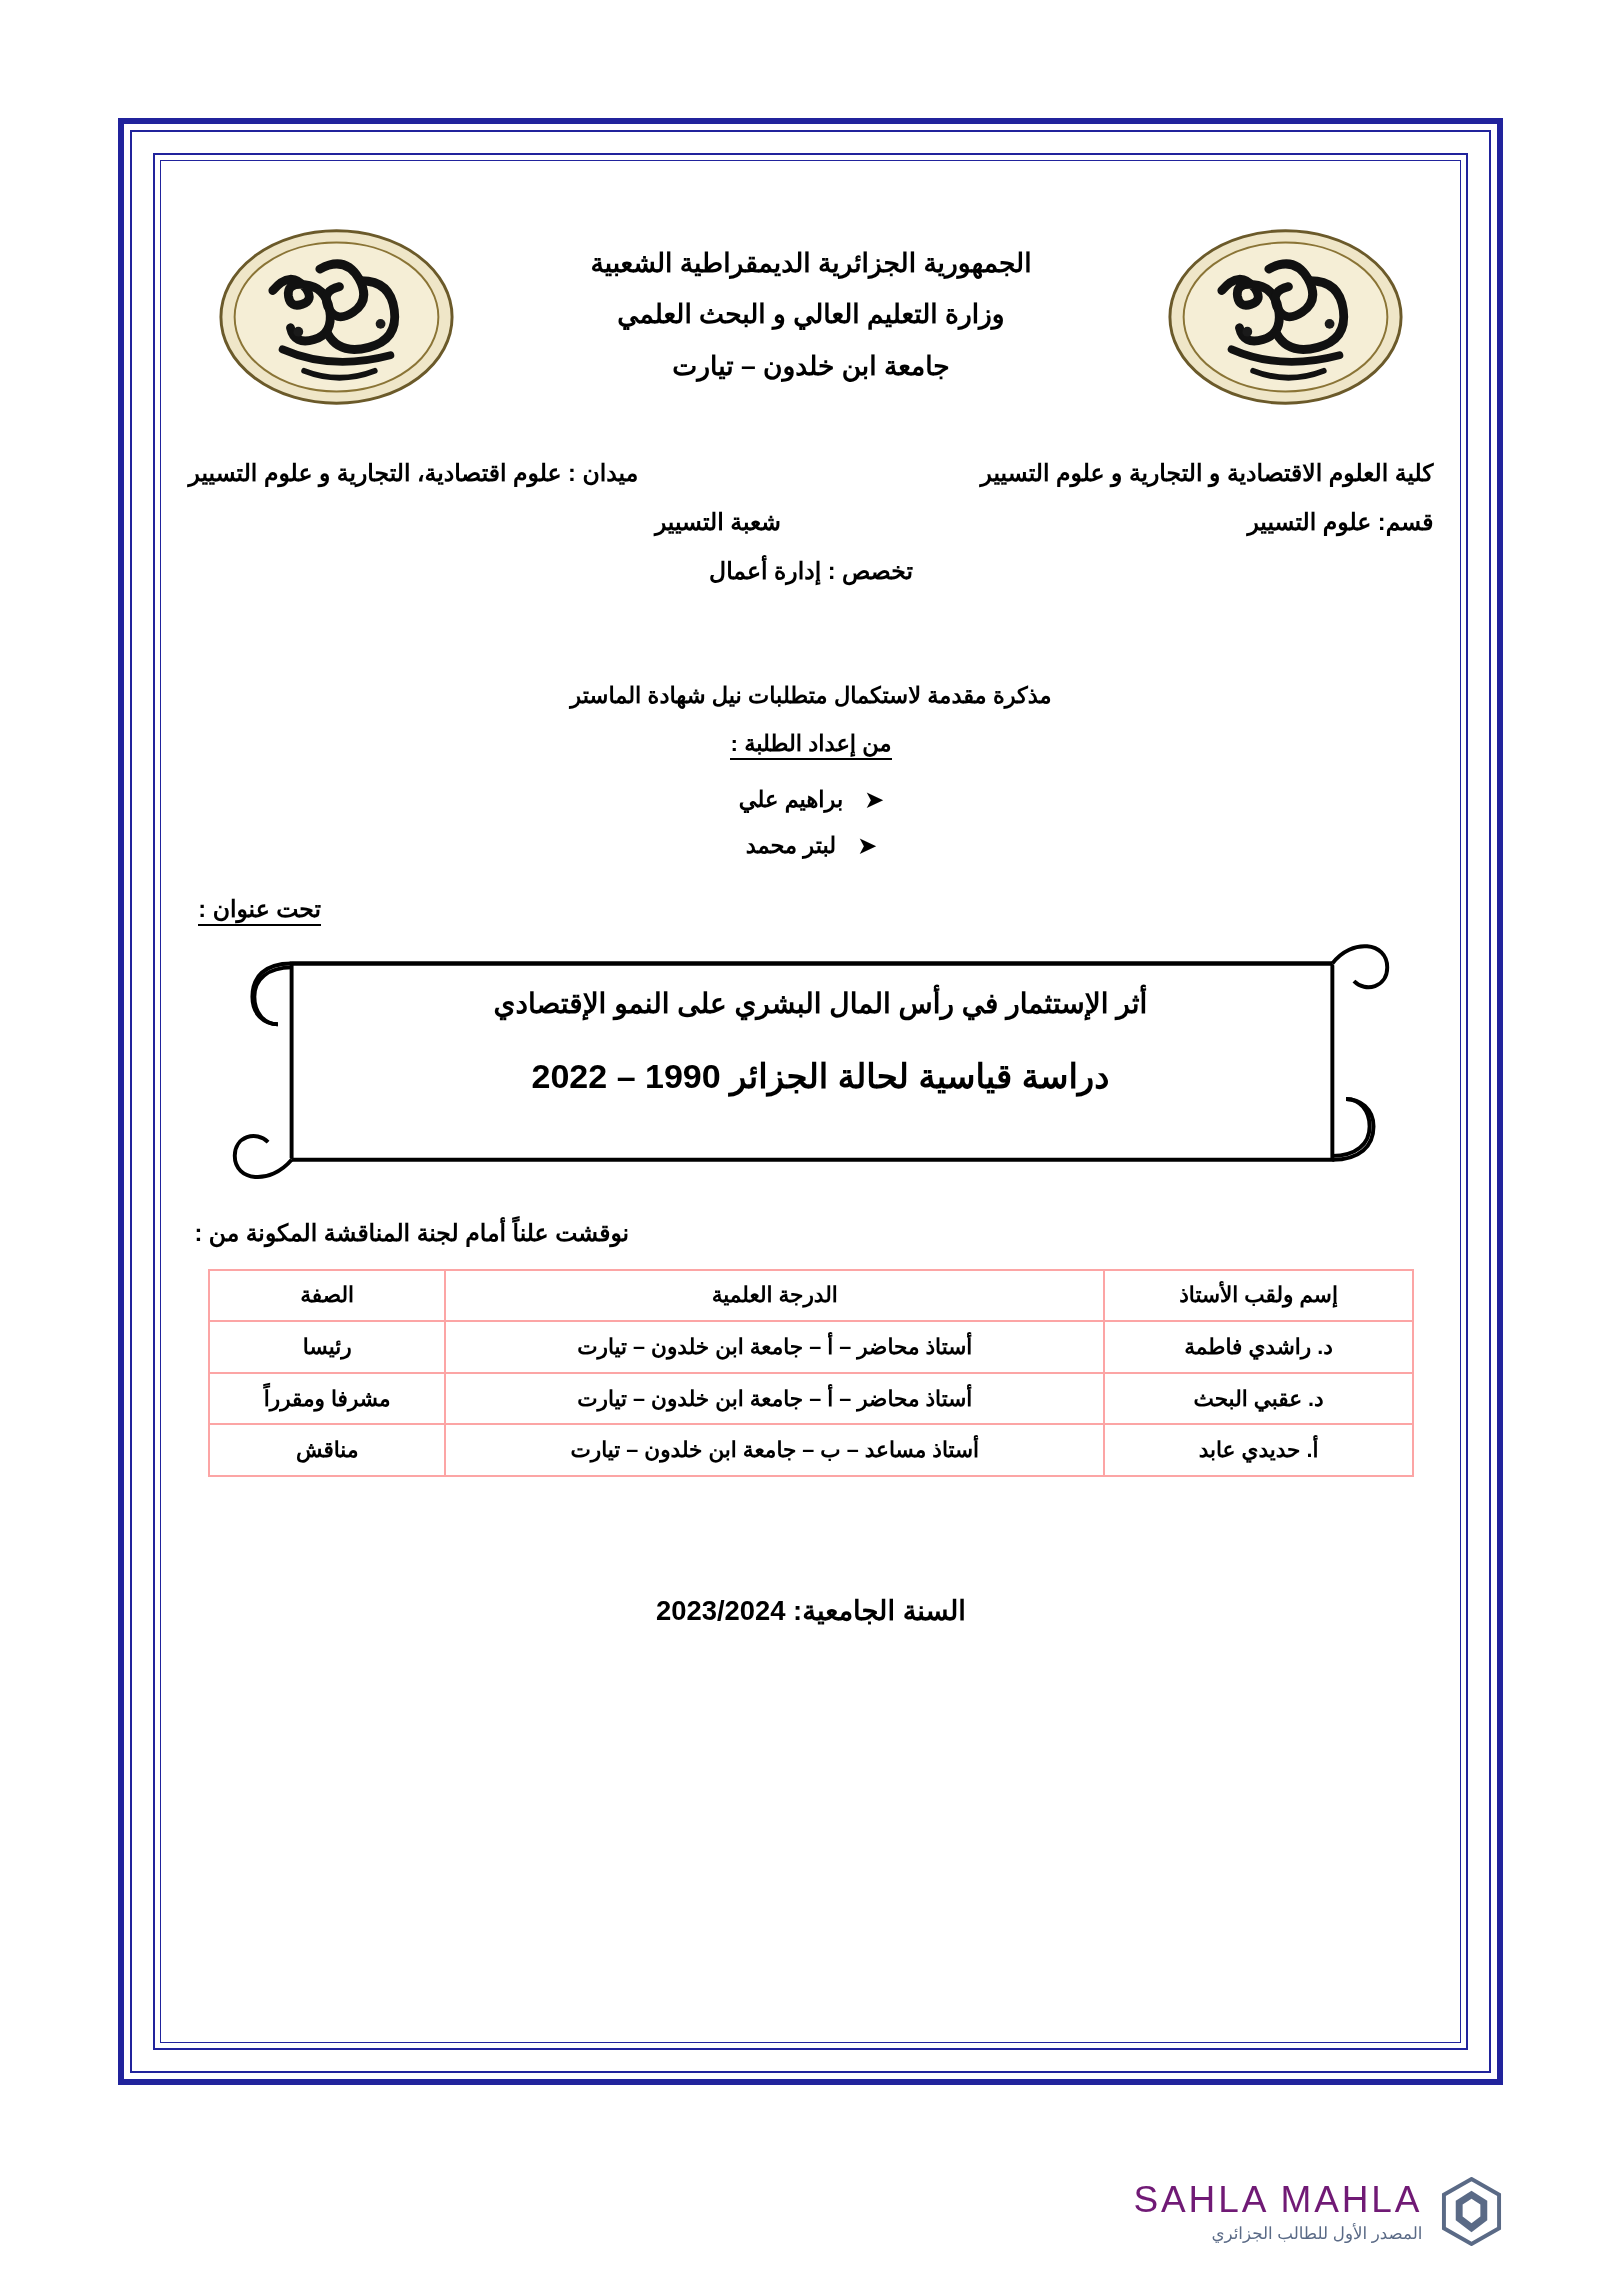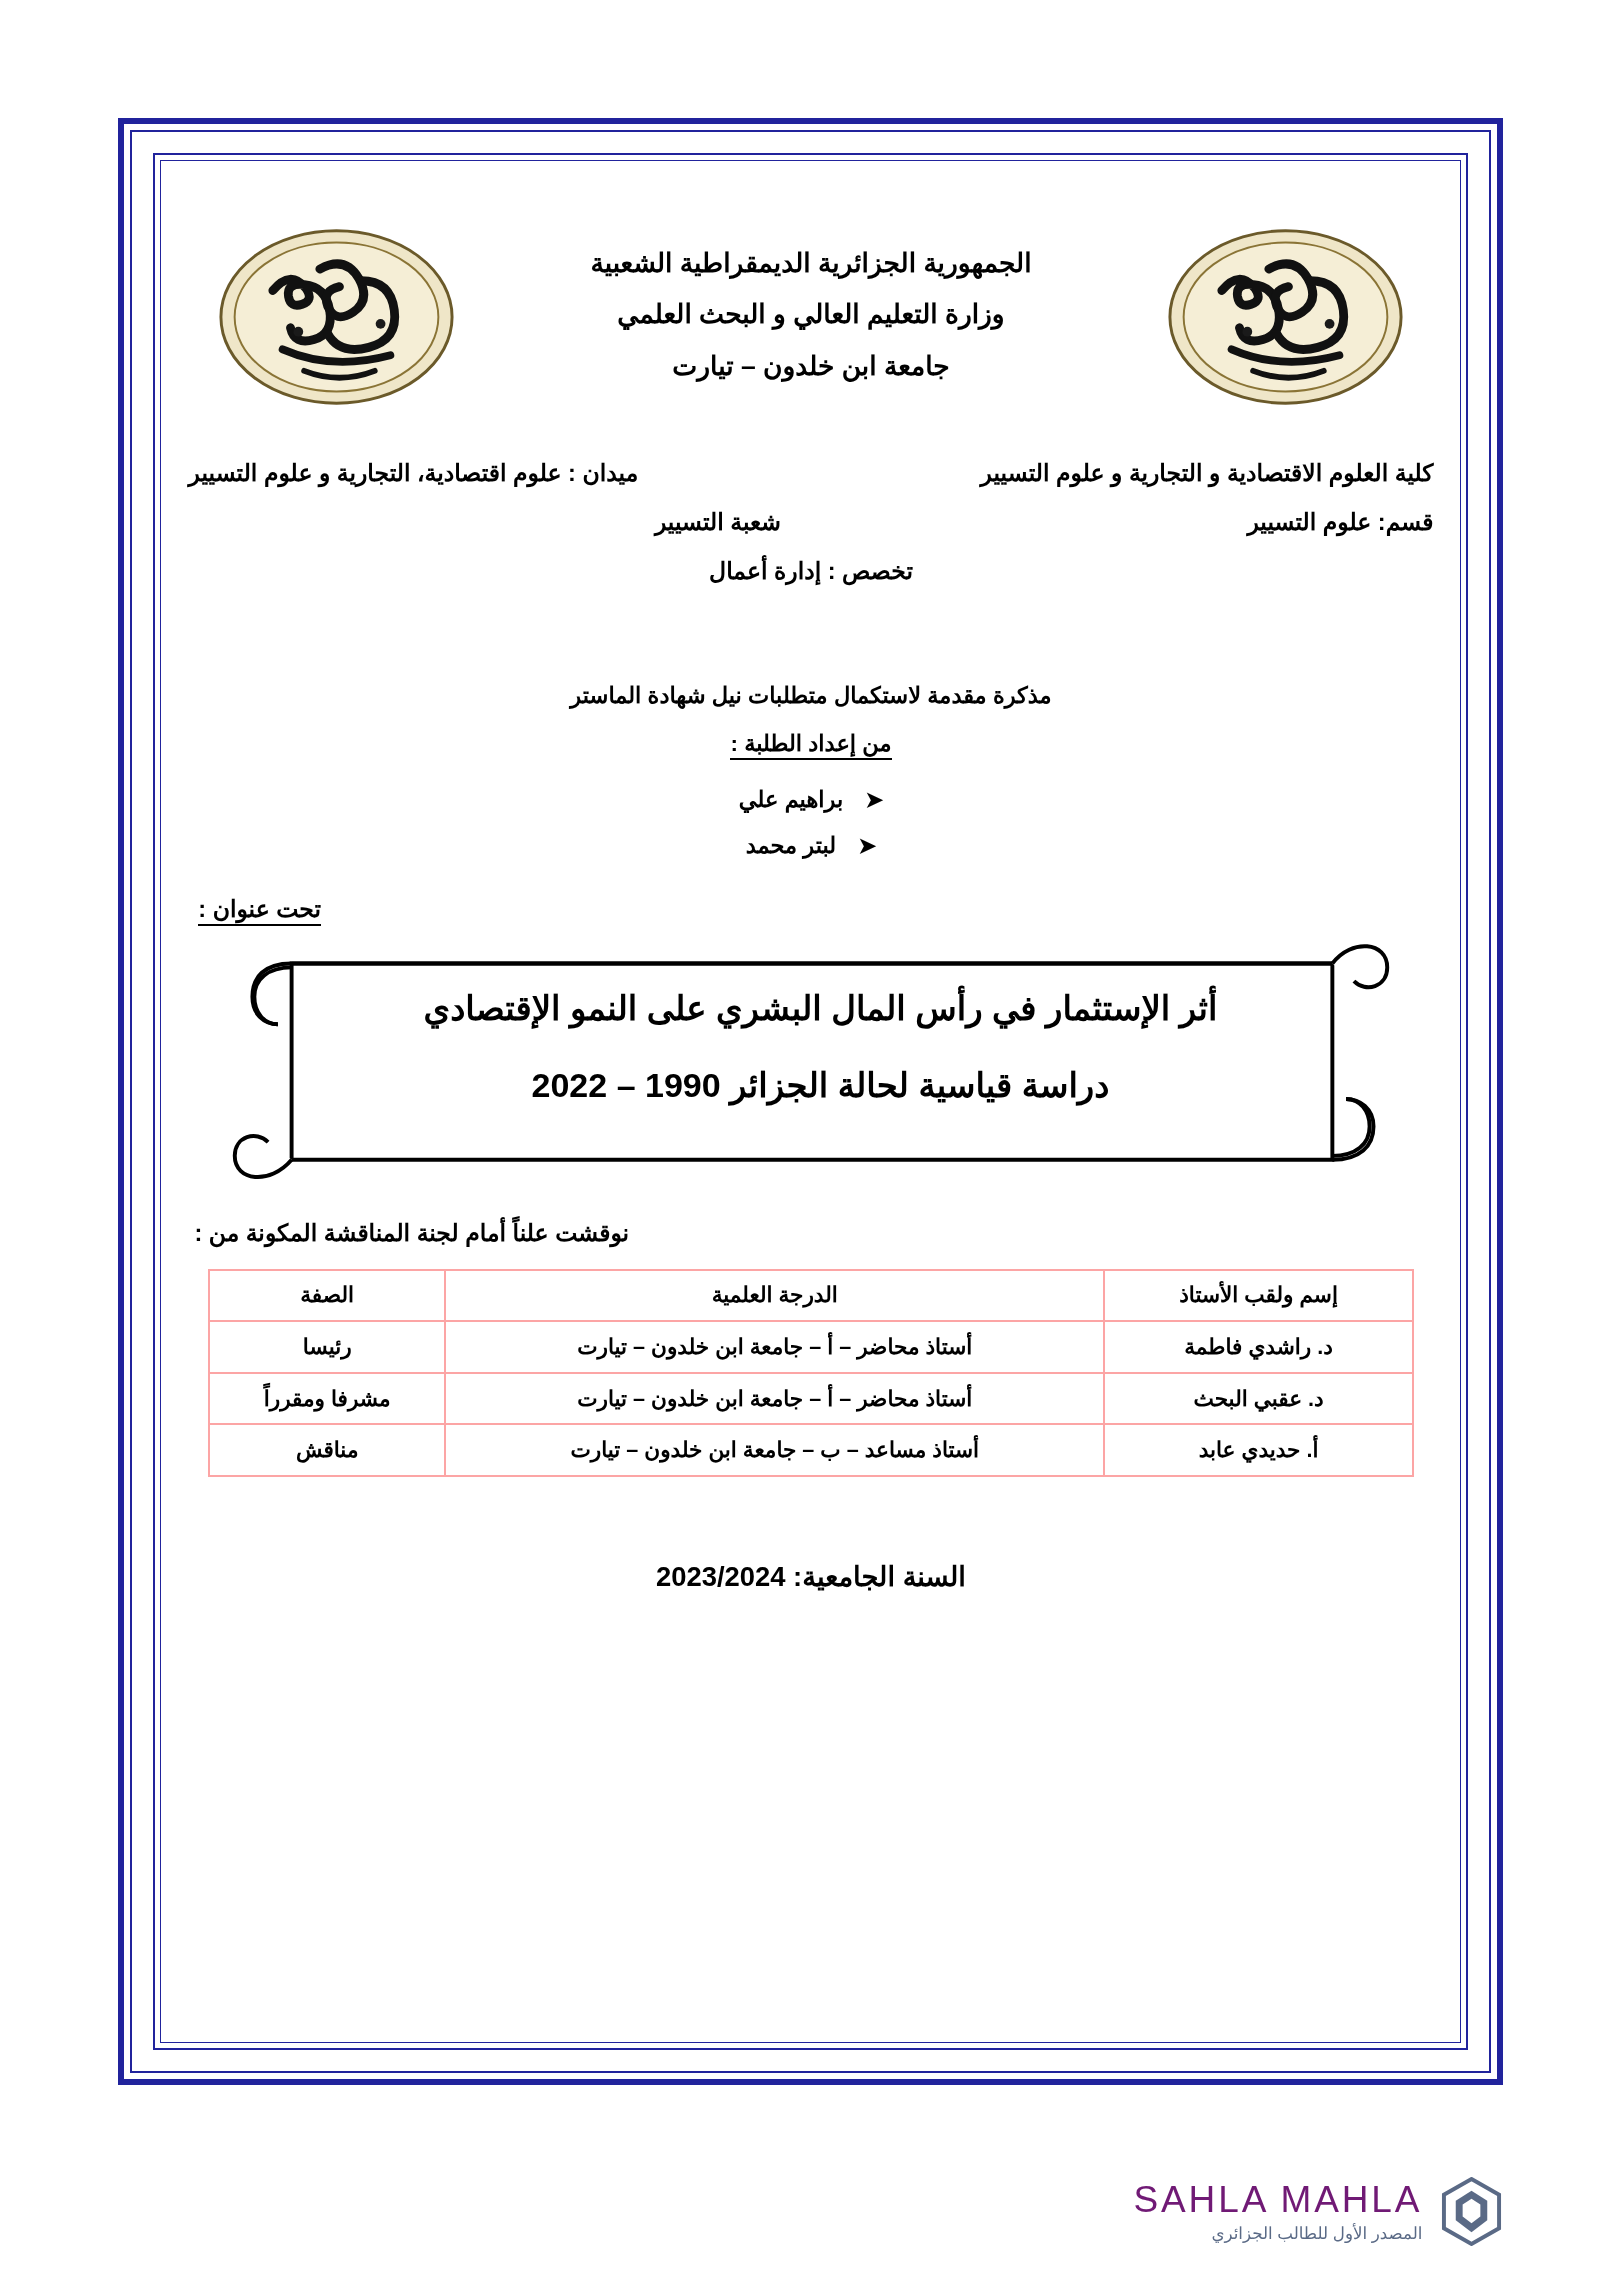--- a/index.html
+++ b/index.html
@@ -162,21 +162,21 @@
     height: 100%;
   }
   .scroll-text {
     position: absolute;
     left: 88px;
     right: 69px;
     top: 47px;
     text-align: center;
   }
   .scroll-text .t1 {
-    font-size: 34px;
+    font-size: 28px;
     font-weight: bold;
     line-height: 1.5;
   }
   .scroll-text .t2 {
     font-size: 34px;
     font-weight: bold;
     line-height: 1.5;
     margin-top: 25.5px;
   }
 
@@ -202,21 +202,21 @@
     text-align: center;
     white-space: nowrap;
   }
   table.jury th { font-weight: bold; }
   table.jury col.c-name { width: 294px; }
   table.jury col.c-deg  { width: 627px; }
   table.jury col.c-role { width: 225px; }
   table.jury td.name { text-align: center; }
 
   .year {
-    margin-top: 84px;
+    margin-top: 118px;
     text-align: center;
     font-size: 27.4px;
     font-weight: bold;
   }
 
   
   .footer {
     position: absolute;
     right: 118px;
     bottom: 47px;

